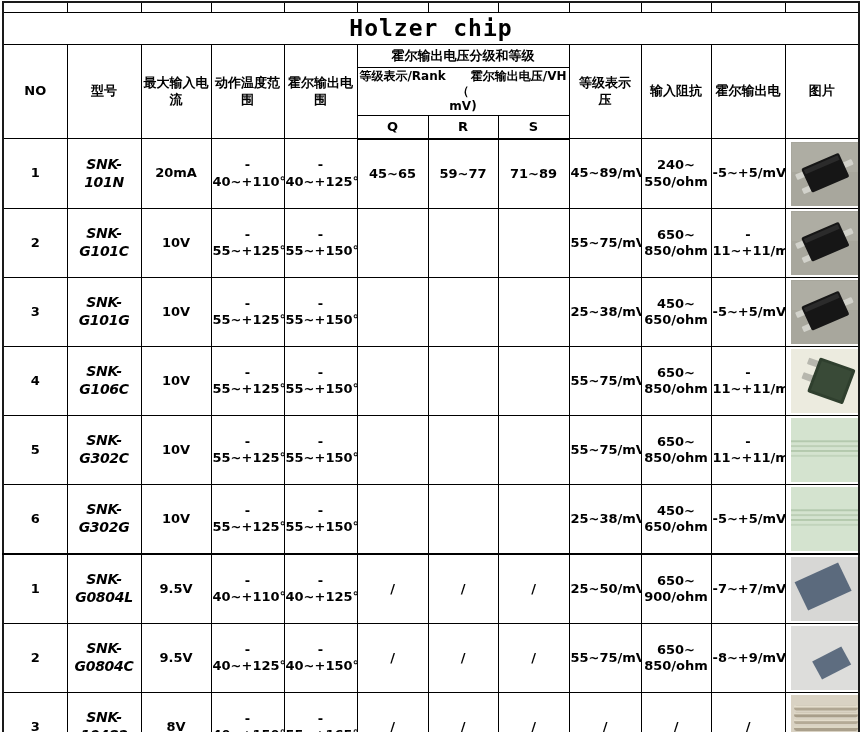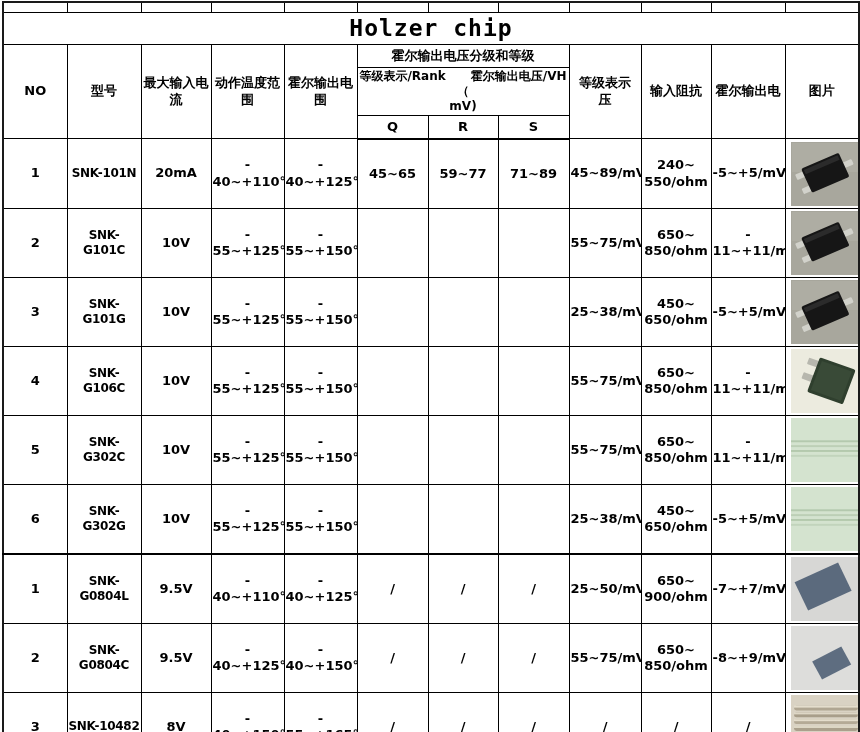--- a/index.html
+++ b/index.html
@@ -16,21 +16,21 @@
            font-size:23px;font-weight:bold;letter-spacing:1px;border-bottom:1px solid #000;}
   thead td.h1{height:20px;}
   thead td.rank{height:30px;white-space:pre-wrap;font-size:12px;}
   thead td.qrs{height:20px;}
   thead tr.hrow3 td{border-bottom:2px solid #000;}
   tbody td{height:66px;}
   tbody tr{height:68px;}
   tbody tr.section-start td{border-top:2px solid #000;}
   td.img-cell{padding:1px 0 1px 5px;}
   td.img-cell svg{display:block;width:70px;height:64px;}
-  .model{font-size:12px;letter-spacing:-0.3px;}
+  .model{font-size:14px;letter-spacing:-0.3px;font-style:italic;}
 </style>
 </head>
 <body>
 
 <div class="wrap">
 <table>
   <colgroup>
     <col style="width:64px">
         <col style="width:74px">
         <col style="width:70px">

